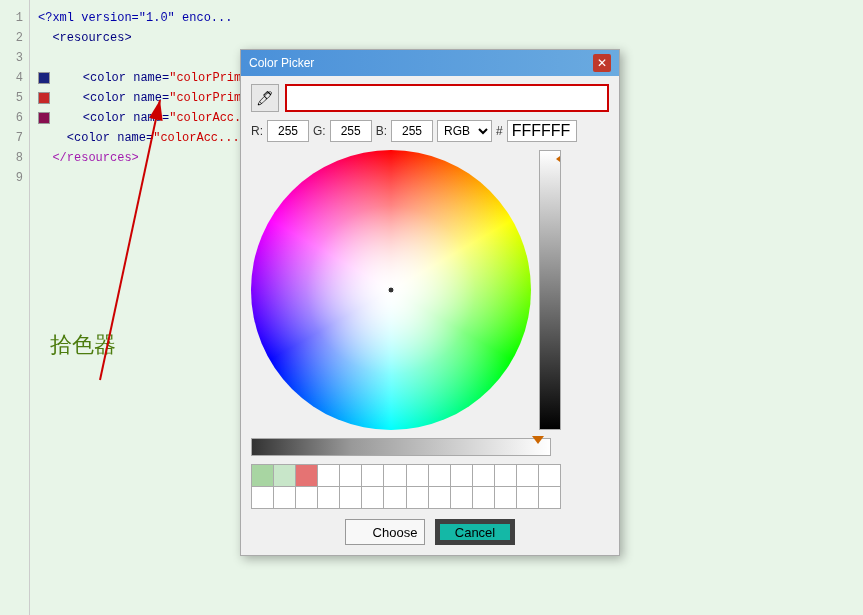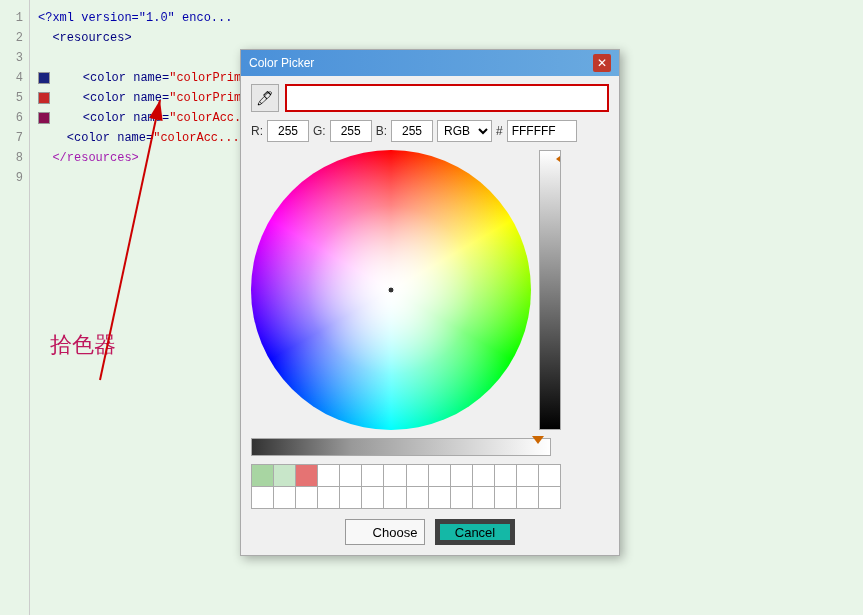--- a/index.html
+++ b/index.html
@@ -64,21 +64,21 @@
       margin-right: 4px;
       border: 1px solid #999;
       flex-shrink: 0;
     }
 
     
     .annotation {
       position: absolute;
       left: 50px;
       top: 330px;
-      color: #be185d;
+      color: #4d7c0f;
       font-size: 22px;
       font-family: 'SimSun', 'Microsoft YaHei', serif;
       pointer-events: none;
     }
 
     
     .arrow-svg {
       position: absolute;
       top: 0; left: 0;
       width: 260px;
@@ -187,21 +187,21 @@
       font-size: 12px;
       padding: 0 2px;
       width: 55px;
     }
     .hex-label { font-size: 12px; color: #333; }
     .hex-input {
       width: 70px;
       height: 22px;
       border: 1px solid #aaa;
       background: white;
-      font-size: 12px;
+      font-size: 16px;
       padding: 0 4px;
     }
 
     
     .colorwheel-area {
       display: flex;
       gap: 8px;
       align-items: flex-start;
       margin-bottom: 8px;
     }

